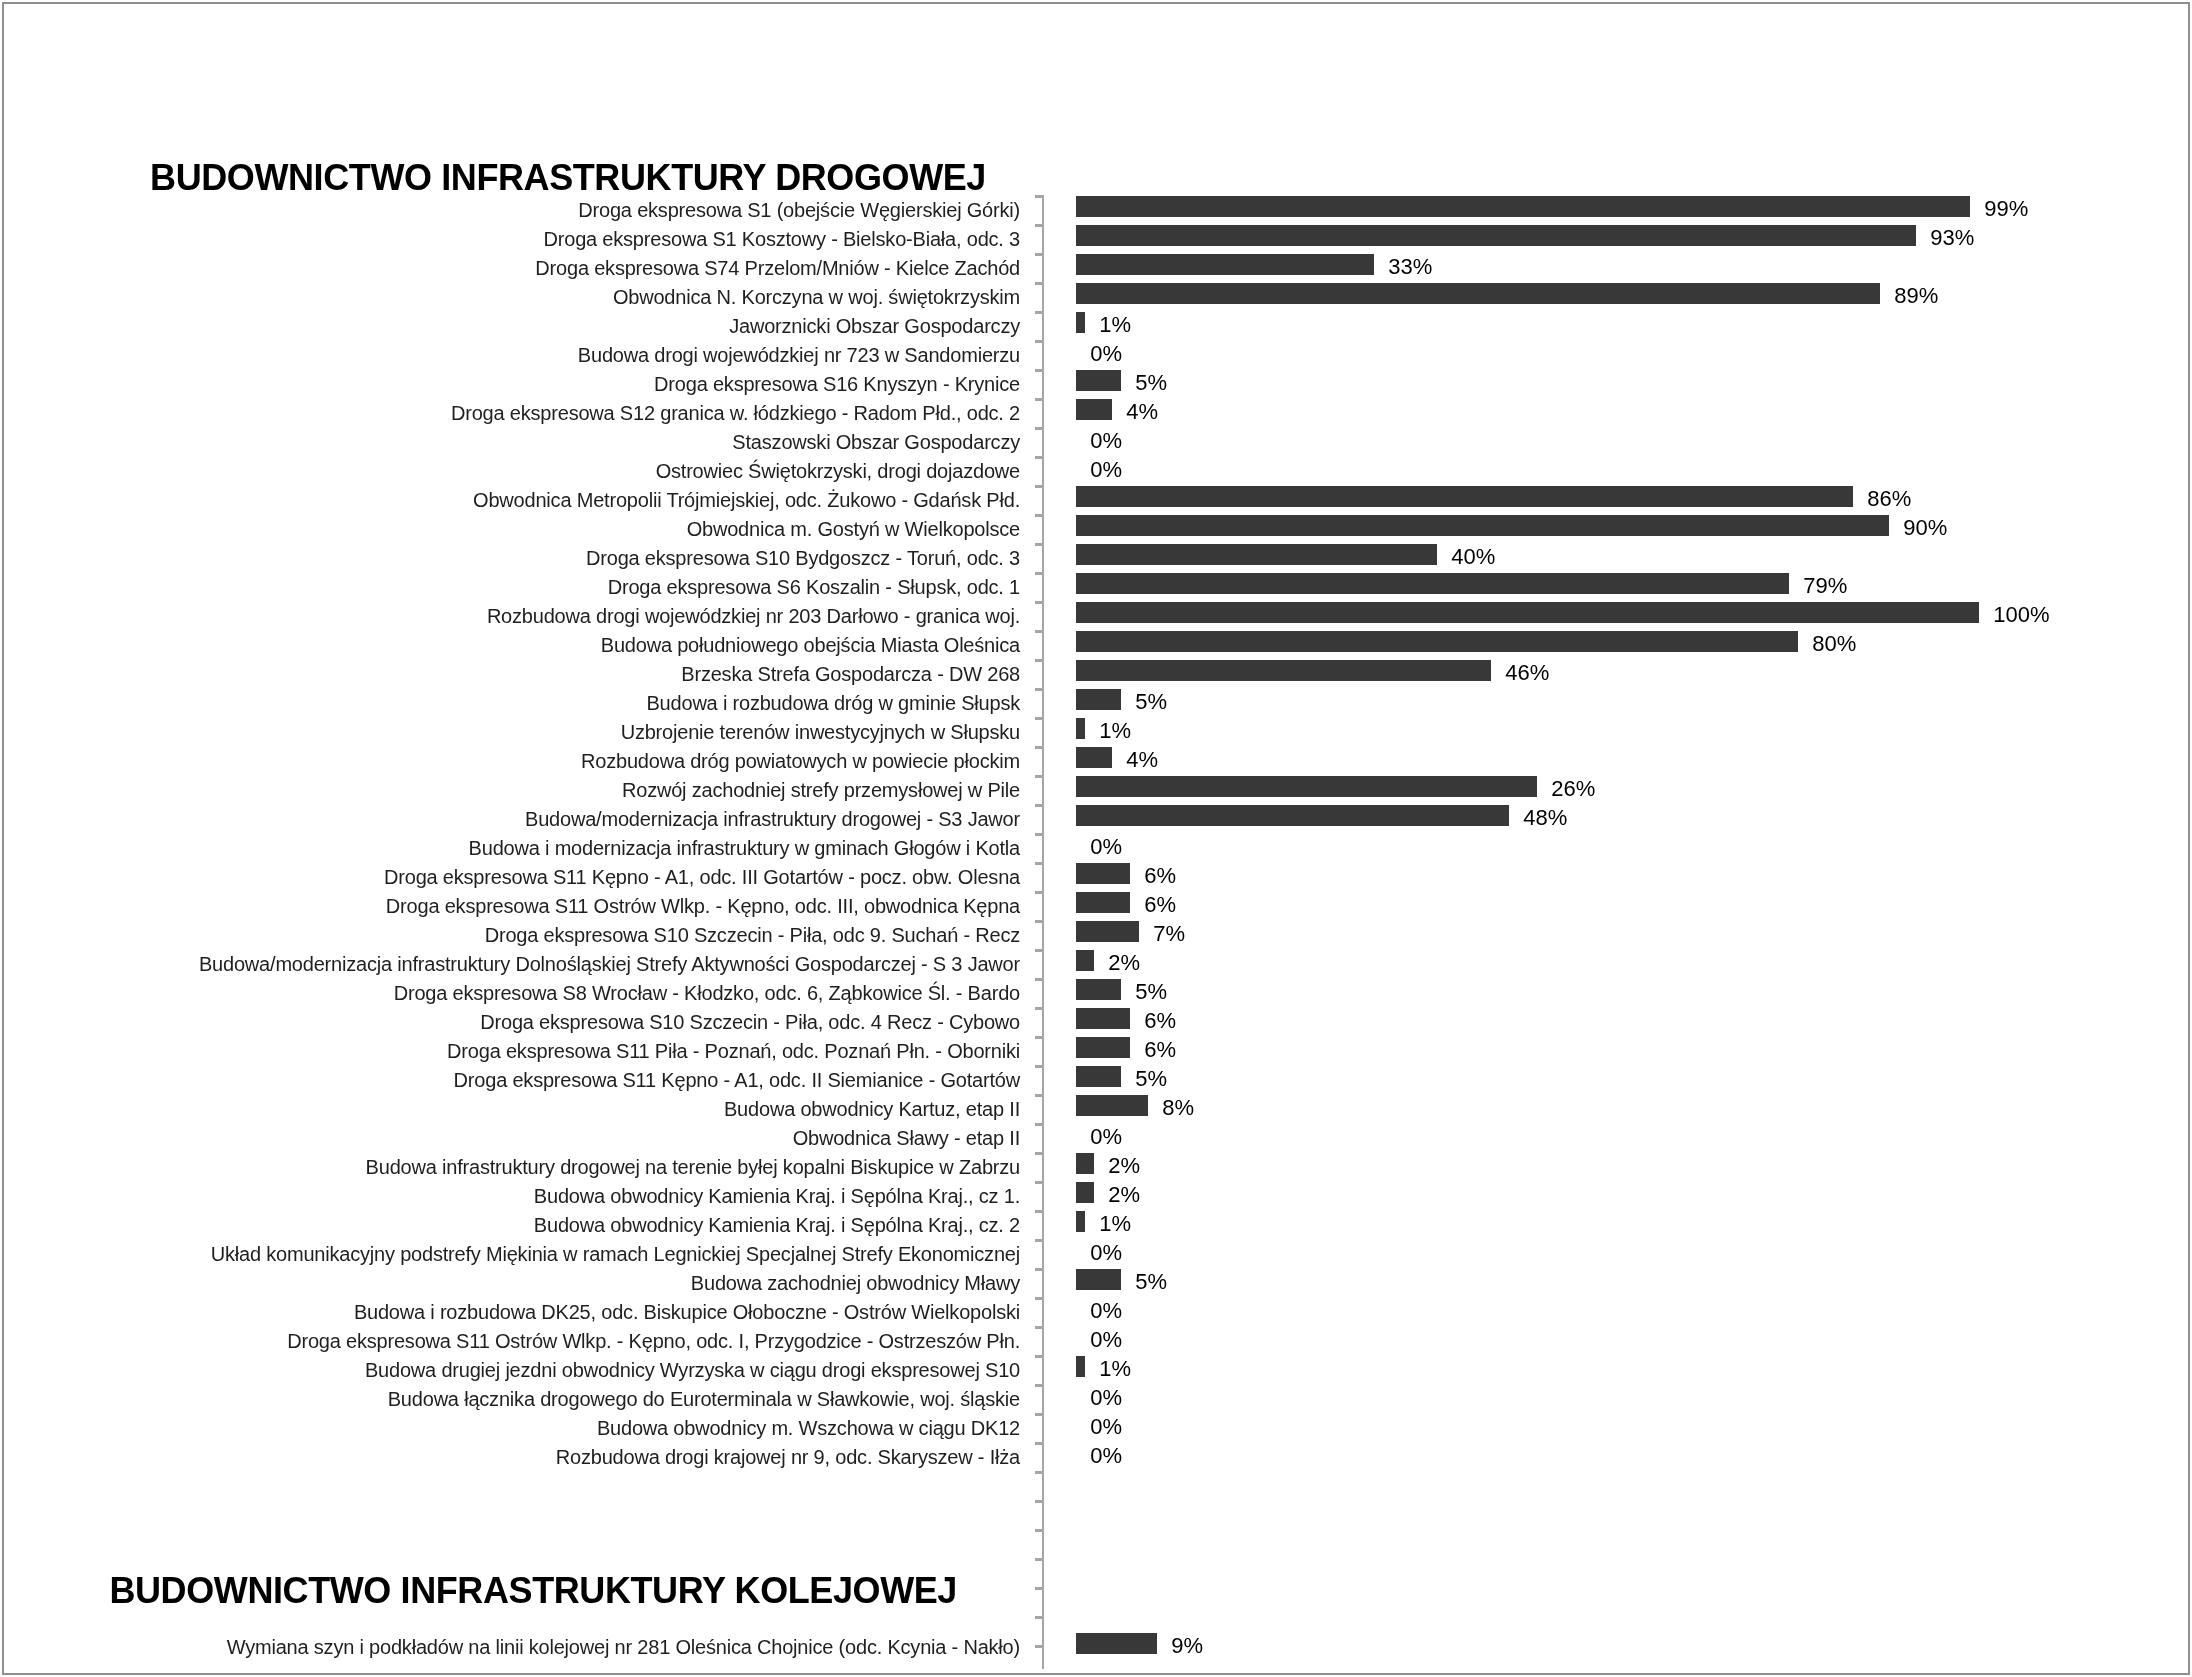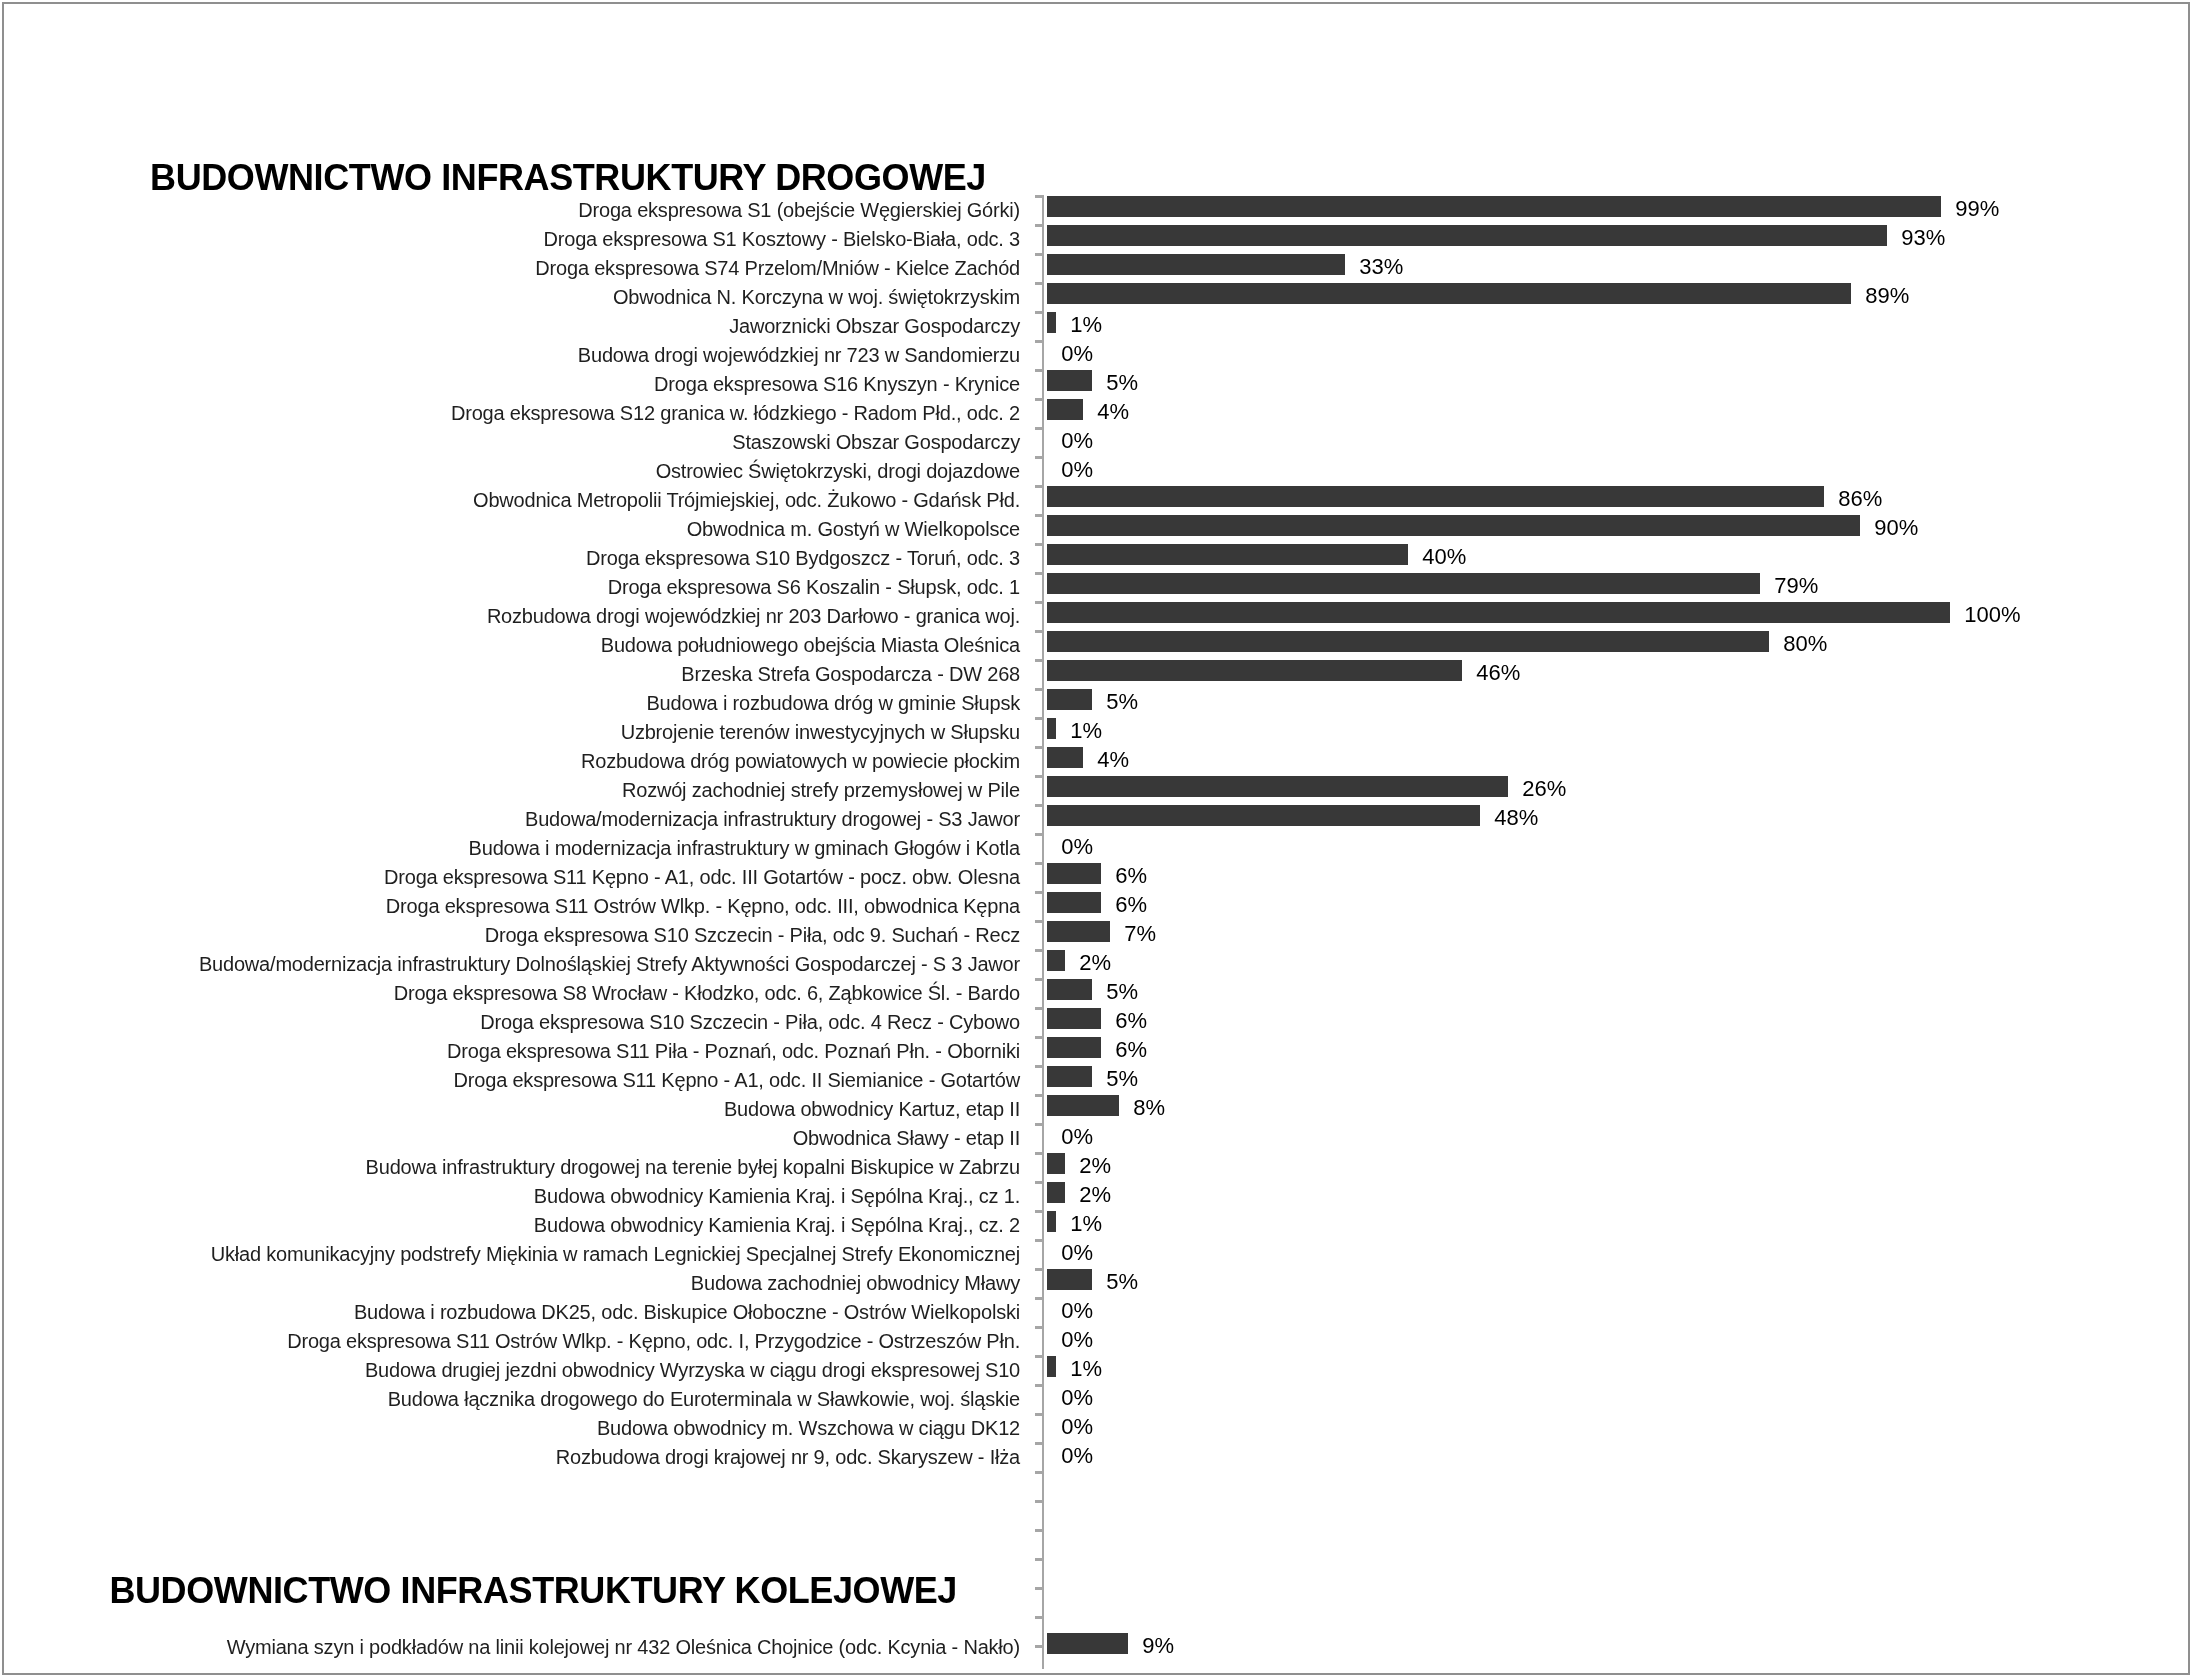--- a/index.html
+++ b/index.html
@@ -45,20 +45,21 @@
     position: absolute;
     left: 0;
     width: 2192px;
   }
   .road-rows { top: 196px; }
   .rail-rows { top: 1633px; }
   .bar-row {
     display: flex;
     align-items: center;
     height: 29px;
+    gap: 29px;
   }
   .row-label {
     width: 1020px;
     padding-right: 11.5px;
     text-align: right;
     font-size: 20px;
     letter-spacing: -0.2px;
     color: #1f1f1f;
     white-space: nowrap;
     flex: none;
@@ -423,21 +424,21 @@
       </div>
     </div>
 
   <div class="axis-ticks"></div>
   <div class="axis-line"></div>
 
   <div class="section-title rail-title">BUDOWNICTWO INFRASTRUKTURY KOLEJOWEJ</div>
 
   <div class="rows rail-rows" id="section-rows-1">
       <div class="bar-row">
-        <div class="row-label">Wymiana szyn i podkładów na linii kolejowej nr 432 Oleśnica Chojnice (odc. Kcynia - Nakło)</div>
+        <div class="row-label">Wymiana szyn i podkładów na linii kolejowej nr 281 Oleśnica Chojnice (odc. Kcynia - Nakło)</div>
         <div class="bar-cell">
           <div class="bar" style="width: 81px; background: rgb(56, 56, 56);"></div>
           <span class="val">9%</span>
         </div>
       </div>
     </div>
 </div>
 
 
 </body></html>

